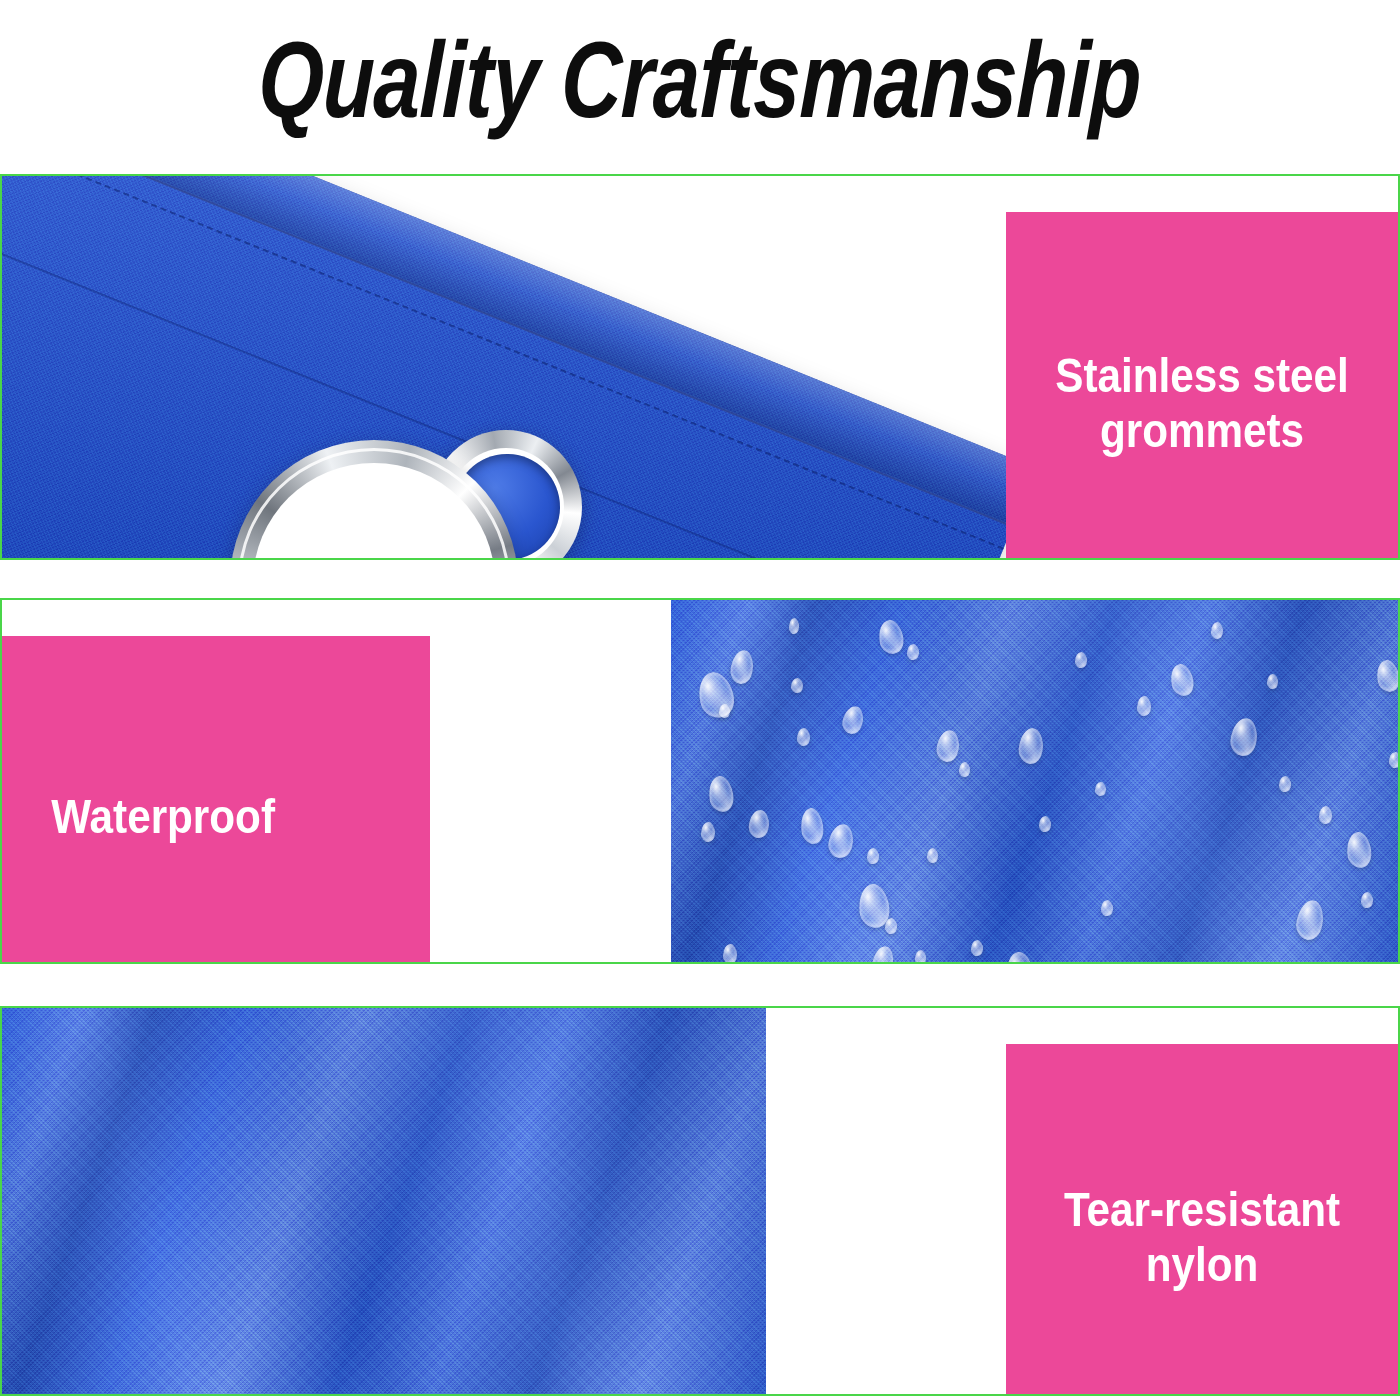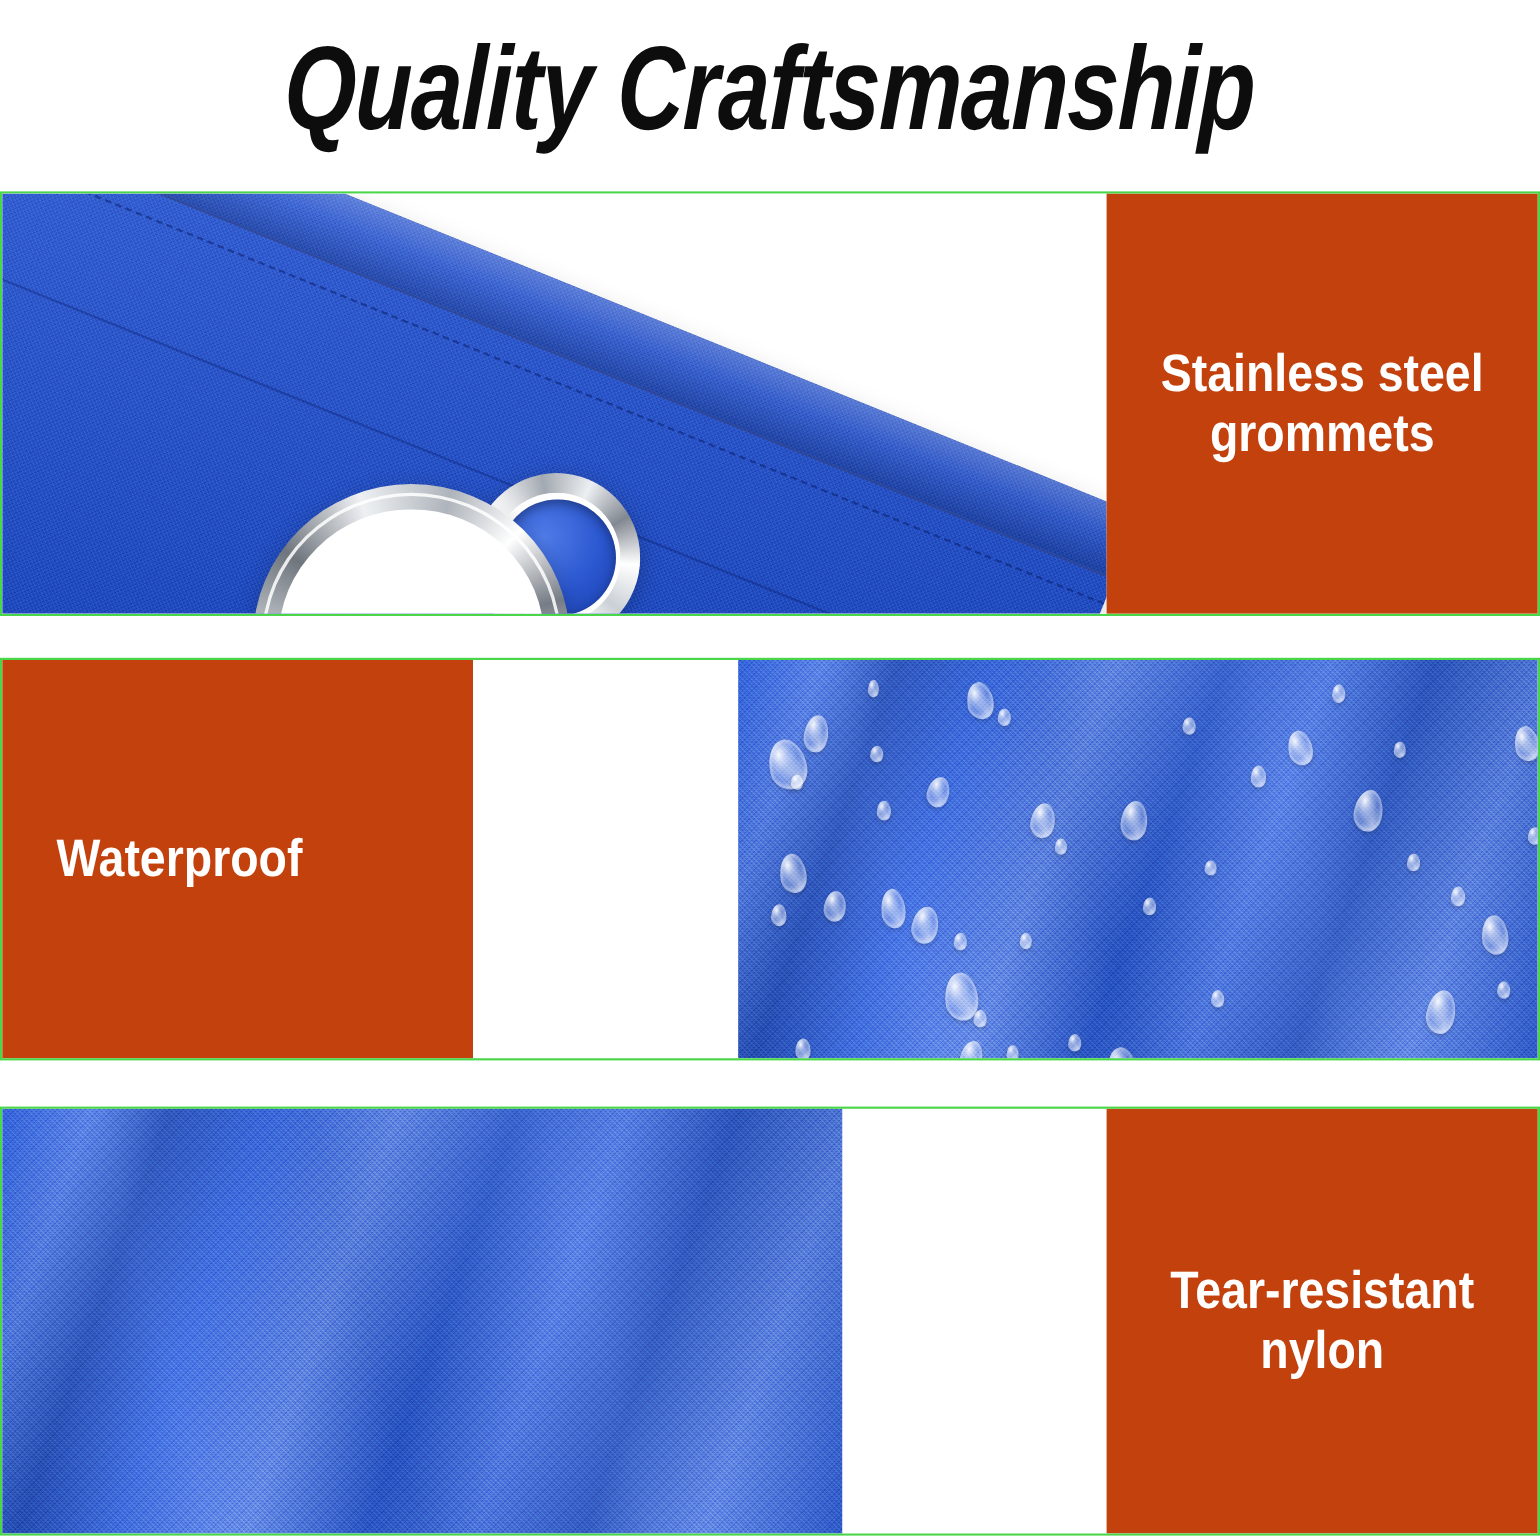--- a/index.html
+++ b/index.html
@@ -56,21 +56,21 @@
     background: #ffffff;
     overflow: hidden;
     display: flex;
   }
   #panel-1 { top: 174px;  height: 386px; }
   #panel-2 { top: 598px;  height: 366px; }
   #panel-3 { top: 1006px; height: 390px; }
 
   .cell { position: relative; height: 100%; overflow: hidden; }
   .cell-white { background: #ffffff; }
-  .cell-green { background: #c2410c; display: flex; align-items: center; }
+  .cell-green { background: #ec4899; display: flex; align-items: center; margin-top: 36px; }
 
   .feature-label {
     width: 100%;
     box-sizing: border-box;
     color: #ffffff;
     font-family: "Liberation Sans Narrow", "Liberation Sans", sans-serif;
     font-weight: 700;
     font-size: 48px;
     line-height: 1.15;
     letter-spacing: 0px;

